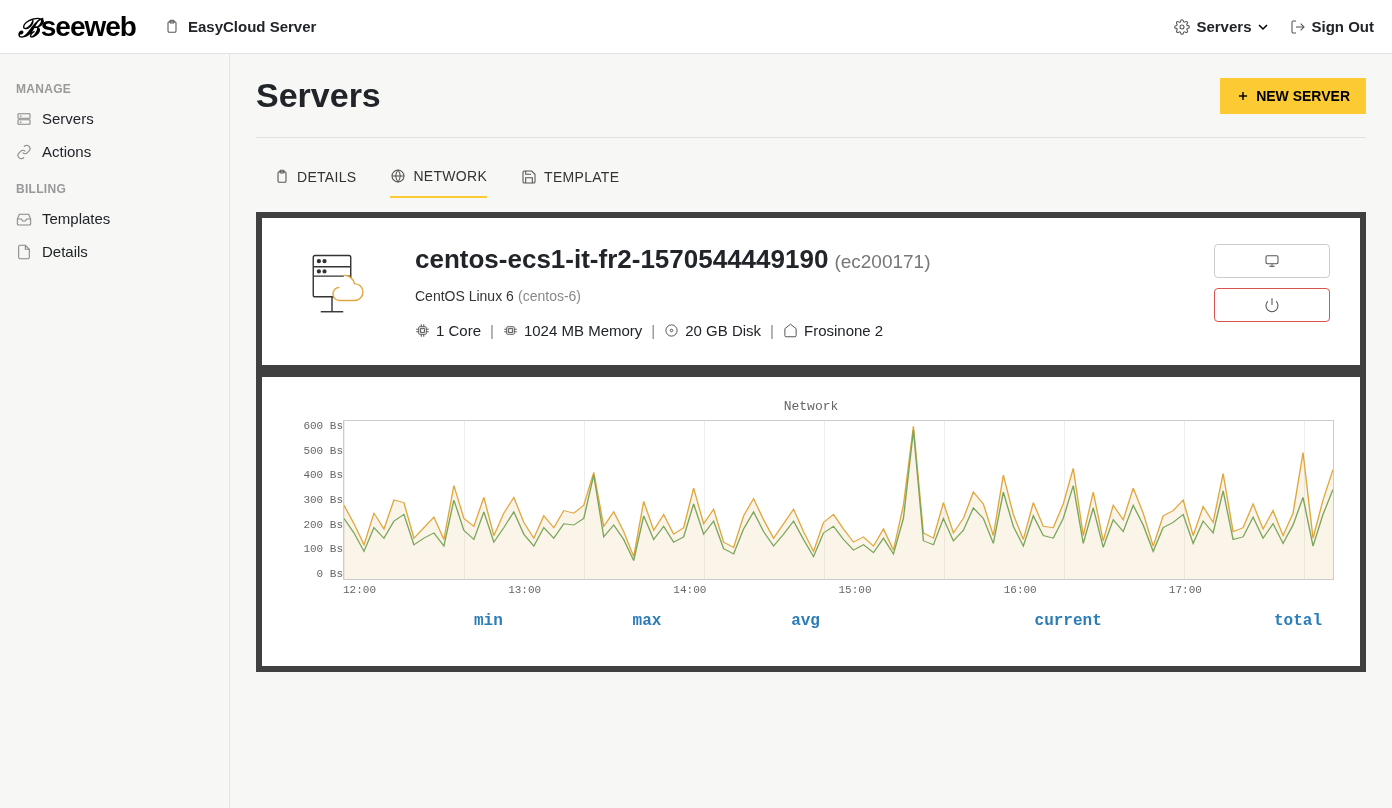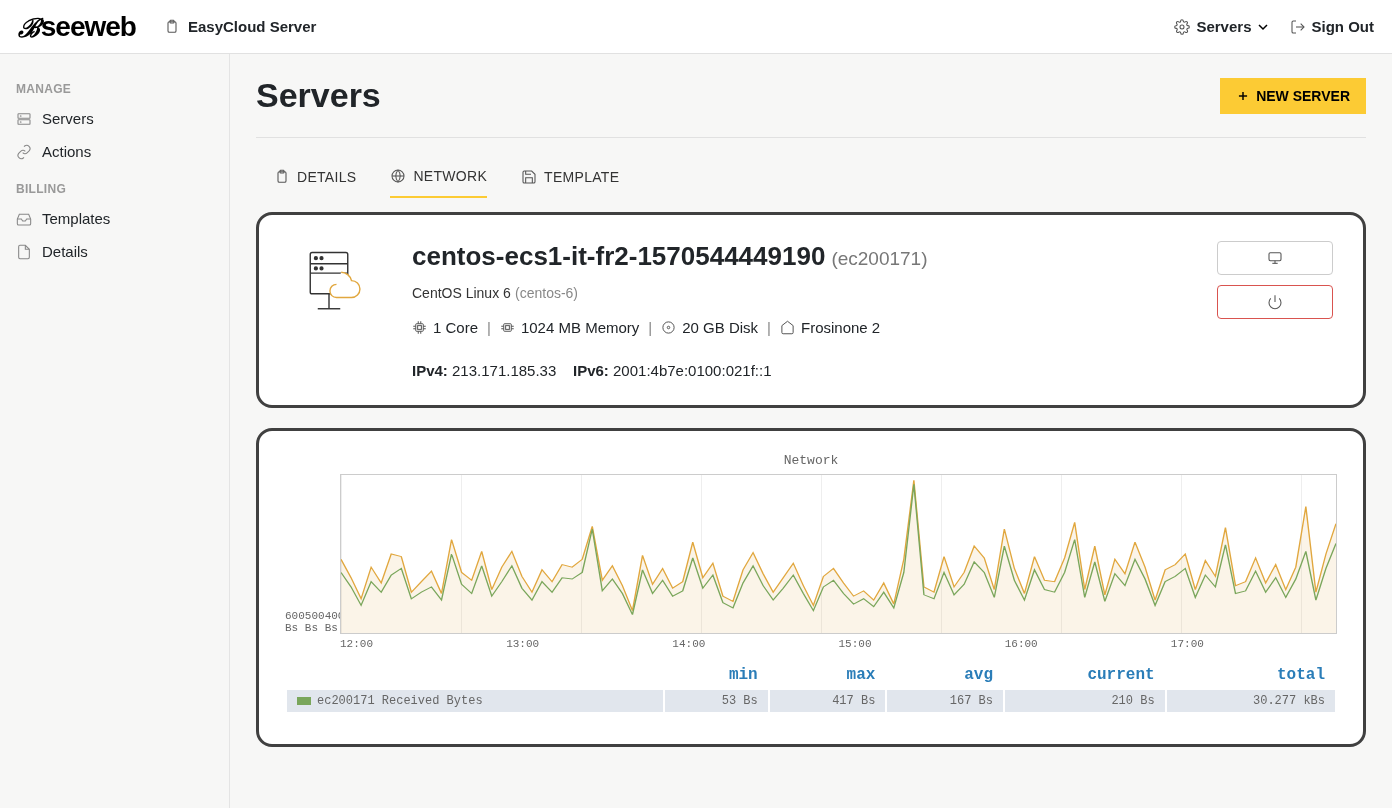--- a/index.html
+++ b/index.html
@@ -15,40 +15,40 @@
 .sb-section { color: #999; font-size: 12px; font-weight: 600; letter-spacing: .3px; margin: 14px 6px 6px; }
 .sb-item { display: flex; align-items: center; gap: 10px; padding: 8px 6px; border-radius: 4px; cursor: pointer; font-size: 15px; }
 .sb-item svg { stroke: #888; }
 .main { flex: 1; padding: 22px 26px; }
 .page-head { display: flex; align-items: center; justify-content: space-between; border-bottom: 1px solid #e1e1e1; padding-bottom: 22px; margin-bottom: 18px; }
 .page-title { font-size: 34px; font-weight: 700; }
 .btn-yellow { background: #fccb34; border: none; padding: 10px 16px; font-weight: 700; font-size: 14px; display: flex; align-items: center; gap: 6px; cursor: pointer; border-radius: 0; }
 .tabs { display: flex; gap: 34px; padding: 0 18px; margin-bottom: 14px; }
 .tab { display: flex; align-items: center; gap: 7px; padding: 12px 0; font-weight: 500; font-size: 14px; color: #333; cursor: pointer; letter-spacing:.3px; }
 .tab.active { border-bottom: 2px solid #fccb34; }
-.card { background: #fff; border: 3px solid #404040; border-radius: 16px; margin-bottom: 20px; }
+.card { background: #fff; border: 6px solid #404040; border-radius: 0; }
 .server-card { padding: 26px 30px; display: flex; gap: 28px; }
 .server-ico { width: 95px; display:flex; justify-content:center; padding-top:4px;}
 .server-body { flex: 1; }
 .sv-name { font-size: 26px; font-weight: 700; display:inline; }
 .sv-id { font-size: 19px; color: #777; font-weight: 400; margin-left:6px;}
 .sv-os { margin-top: 12px; font-size: 15px; }
 .sv-os span { color: #888; font-size: 14px; }
 .sv-specs { margin-top: 18px; font-size: 15px; display: flex; align-items: center; gap: 6px; flex-wrap:wrap;}
 .sv-ips { margin-top: 26px; font-size: 15px; }
 .sv-ips b { font-weight: 700; }
 .sv-actions { display: flex; flex-direction: column; gap: 10px; }
 .icon-btn { width: 116px; height: 34px; border: 1px solid #ccc; background: #fff; border-radius: 4px; display: flex; align-items: center; justify-content: center; cursor: pointer; }
 .icon-btn.danger { border-color: #d9534f; }
 .net-card { padding: 22px 26px 30px; }
 .net-title { font-size: 24px; font-weight: 700; margin-bottom: 14px; }
 .chart-wrap { font-family: "Courier New", monospace; font-size: 11px; color: #666; }
 .chart-title { text-align: center; font-family: inherit; color:#666; font-size:13px; margin-bottom:6px;}
 .chart-inner { display: flex; }
-.y-axis { display: flex; flex-direction: row; justify-content: space-between; align-items: flex-end; height: 160px; width:55px;}
+.y-axis { display: flex; flex-direction: column; justify-content: space-between; align-items: flex-end; height: 160px; width:55px;}
 .plot { flex: 1; height: 160px; border: 1px solid #ccc; position: relative; background: #fff; background-image: linear-gradient(to right, #eee 1px, transparent 1px); background-size: 120px 100%; }
 .plot svg { width: 100%; height: 100%; display:block; }
 .x-axis { display: flex; margin-left: 55px; margin-top:4px;}
 .x-tick { flex:1; }
 .legend-table { width: 100%; margin-top: 10px; font-size: 12px; }
 .legend-table th { color: #2a7db8; font-weight: 700; text-align: right; padding: 4px 10px; font-family: "Courier New", monospace; font-size:16px;}
 .legend-table th:first-child { text-align: left; }
 .legend-table td { text-align: right; padding: 4px 10px; font-family: "Courier New", monospace;}
 .legend-table td:first-child { text-align: left; }
 .legend-table tr.row-even { background: #e1e6ed; }
@@ -213,24 +213,20 @@
           <svg class="spec-ico" viewBox="0 0 24 24">
               <circle cx="12" cy="12" r="9"></circle>
               <circle cx="12" cy="12" r="2"></circle>
             </svg>
           <span>20 GB Disk</span>
             <span class="sep">|</span>
           <svg class="spec-ico" viewBox="0 0 24 24">
               <path d="M3 9l9-7 9 7v11a2 2 0 0 1-2 2H5a2 2 0 0 1-2-2z"></path>
             </svg>
           <span>Frosinone 2</span>
-        </div>
-        <div class="sv-ips">
-          <b>IPv4:</b> <span>213.171.185.33</span>&nbsp;&nbsp;&nbsp;
-          <b>IPv6:</b> <span>2001:4b7e:0100:021f::1</span>
         </div>
       </div>
       <div class="sv-actions">
         <button class="icon-btn">
             <svg class="ico" viewBox="0 0 24 24">
               <rect x="3" y="4" width="18" height="12" rx="2"></rect>
               <line x1="8" y1="20" x2="16" y2="20"></line>
               <line x1="12" y1="16" x2="12" y2="20"></line>
             </svg>
           </button>
@@ -277,26 +273,18 @@
               <tr id="lg-head">
                 <th></th>
                 <th>min</th>
                 <th>max</th>
                 <th>avg</th>
                 <th>current</th>
                 <th>total</th>
               </tr>
             </thead>
           <tbody id="lg-body">
-              <tr class="row-even">
-                <td><span class="swatch" style="background:#7aa65b"></span>ec200171 Received Bytes</td>
-                <td>53 Bs</td>
-                <td>417 Bs</td>
-                <td>167 Bs</td>
-                <td>210 Bs</td>
-                <td>30.277 kBs</td>
-              </tr>
             </tbody>
         </table>
       </div>
     </div>
   </div>
 </div>
 
 </body></html>

